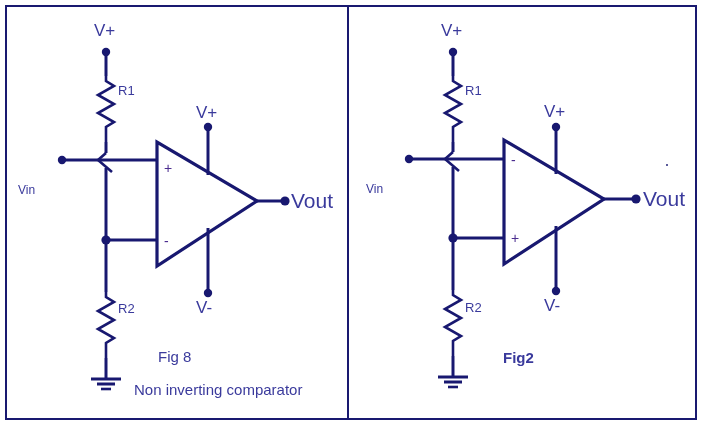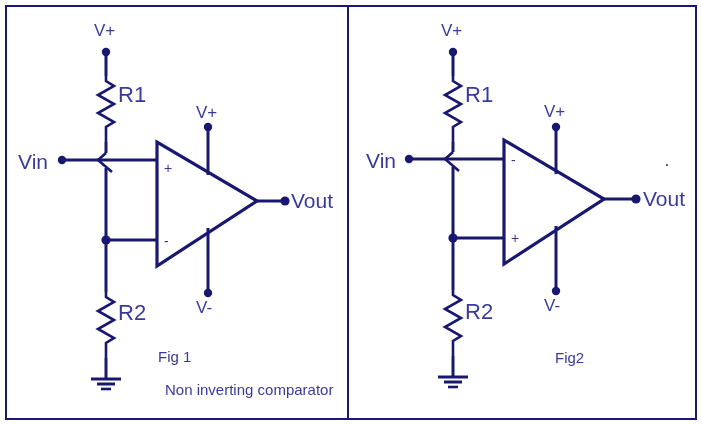--- a/index.html
+++ b/index.html
@@ -53,22 +53,22 @@
   }
   .lbl {
     position: absolute;
     color: #3a3a9c;
     font-family: "Liberation Sans", sans-serif;
     white-space: nowrap;
     line-height: 1;
     user-select: none;
   }
   .lbl-term   { font-size: 17px; }
-  .lbl-res    { font-size: 22px; }
-  .lbl-vin    { font-size: 21px; }
+  .lbl-res    { font-size: 13px; }
+  .lbl-vin    { font-size: 12px; margin-top: 33px; }
   .lbl-vout   { font-size: 21px; }
   .lbl-fig    { font-size: 15px; }
   .lbl-cap    { font-size: 15px; }
   .lbl-sign   { font-size: 14px; color: #4b2d8f; }
   .speck {
     position: absolute;
     width: 2px;
     height: 2px;
     background: #5a5a9a;
   }
@@ -160,29 +160,29 @@
 
   <div class="lbl lbl-term" style="left:94px;  top:22px;">V+</div>
   <div class="lbl lbl-res" style="left:118px; top:84px;">R1</div>
   <div class="lbl lbl-vin" style="left:18px;  top:151px;">Vin</div>
   <div class="lbl lbl-term" style="left:196px; top:104px;">V+</div>
   <div class="lbl lbl-sign" style="left:164px; top:161px;">+</div>
   <div class="lbl lbl-sign" style="left:164px; top:234px;">-</div>
   <div class="lbl lbl-vout" style="left:291px; top:190px;">Vout</div>
   <div class="lbl lbl-term" style="left:196px; top:299px;">V-</div>
   <div class="lbl lbl-res" style="left:118px; top:302px;">R2</div>
-  <div class="lbl lbl-fig" style="left:158px; top:349px;">Fig 1</div>
-  <div class="lbl lbl-cap" style="left:134px; top:382px;margin-left:31px;">Non inverting comparator</div>
+  <div class="lbl lbl-fig" style="left:158px; top:349px;">Fig 8</div>
+  <div class="lbl lbl-cap" style="left:134px; top:382px;">Non inverting comparator</div>
 
   <div class="lbl lbl-term" style="left:441px; top:22px;">V+</div>
   <div class="lbl lbl-res" style="left:465px; top:84px;">R1</div>
   <div class="lbl lbl-vin" style="left:366px; top:150px;">Vin</div>
   <div class="lbl lbl-term" style="left:544px; top:103px;">V+</div>
   <div class="lbl lbl-sign" style="left:511px; top:153px;">-</div>
   <div class="lbl lbl-sign" style="left:511px; top:231px;">+</div>
   <div class="lbl lbl-vout" style="left:643px; top:188px;">Vout</div>
   <div class="lbl lbl-term" style="left:544px; top:297px;">V-</div>
   <div class="lbl lbl-res" style="left:465px; top:301px;">R2</div>
-  <div class="lbl lbl-fig" style="left:555px; top:350px;">Fig2</div>
+  <div class="lbl lbl-fig" style="left:503px; top:350px;font-weight:bold;">Fig2</div>
 
   <div class="speck" style="left:666px; top:164px;"></div>
 
 </div>
 
 </body></html>

